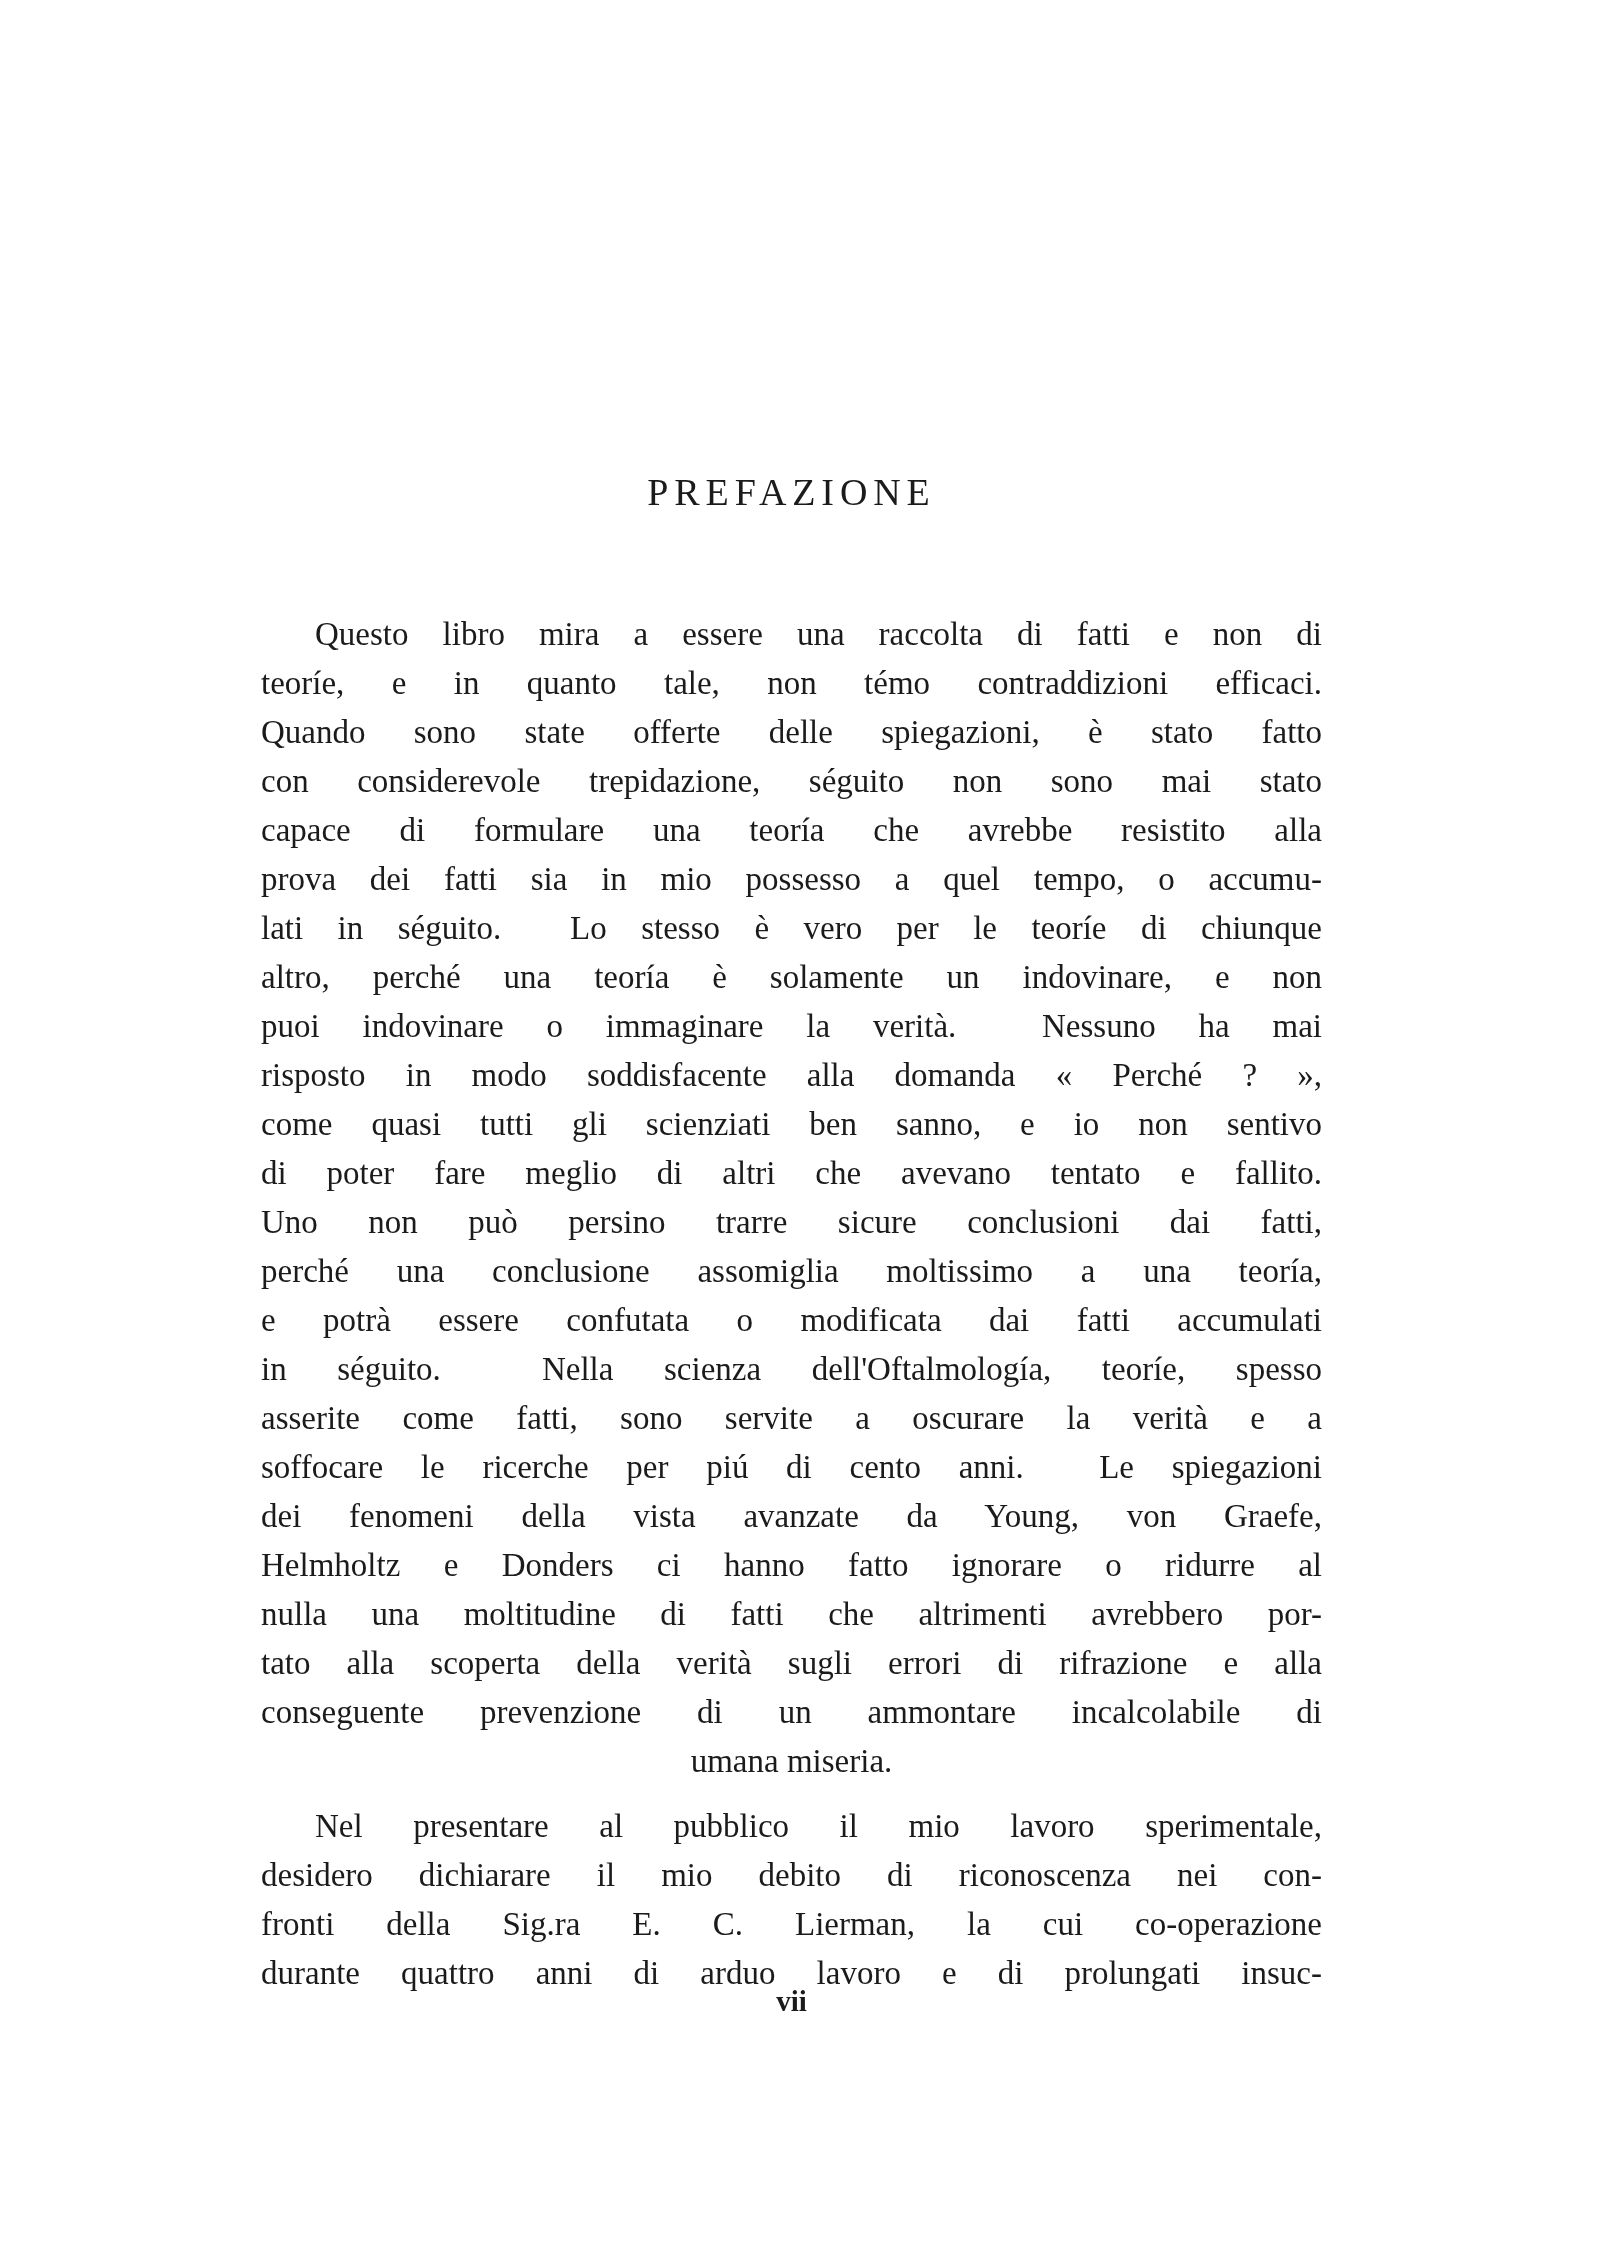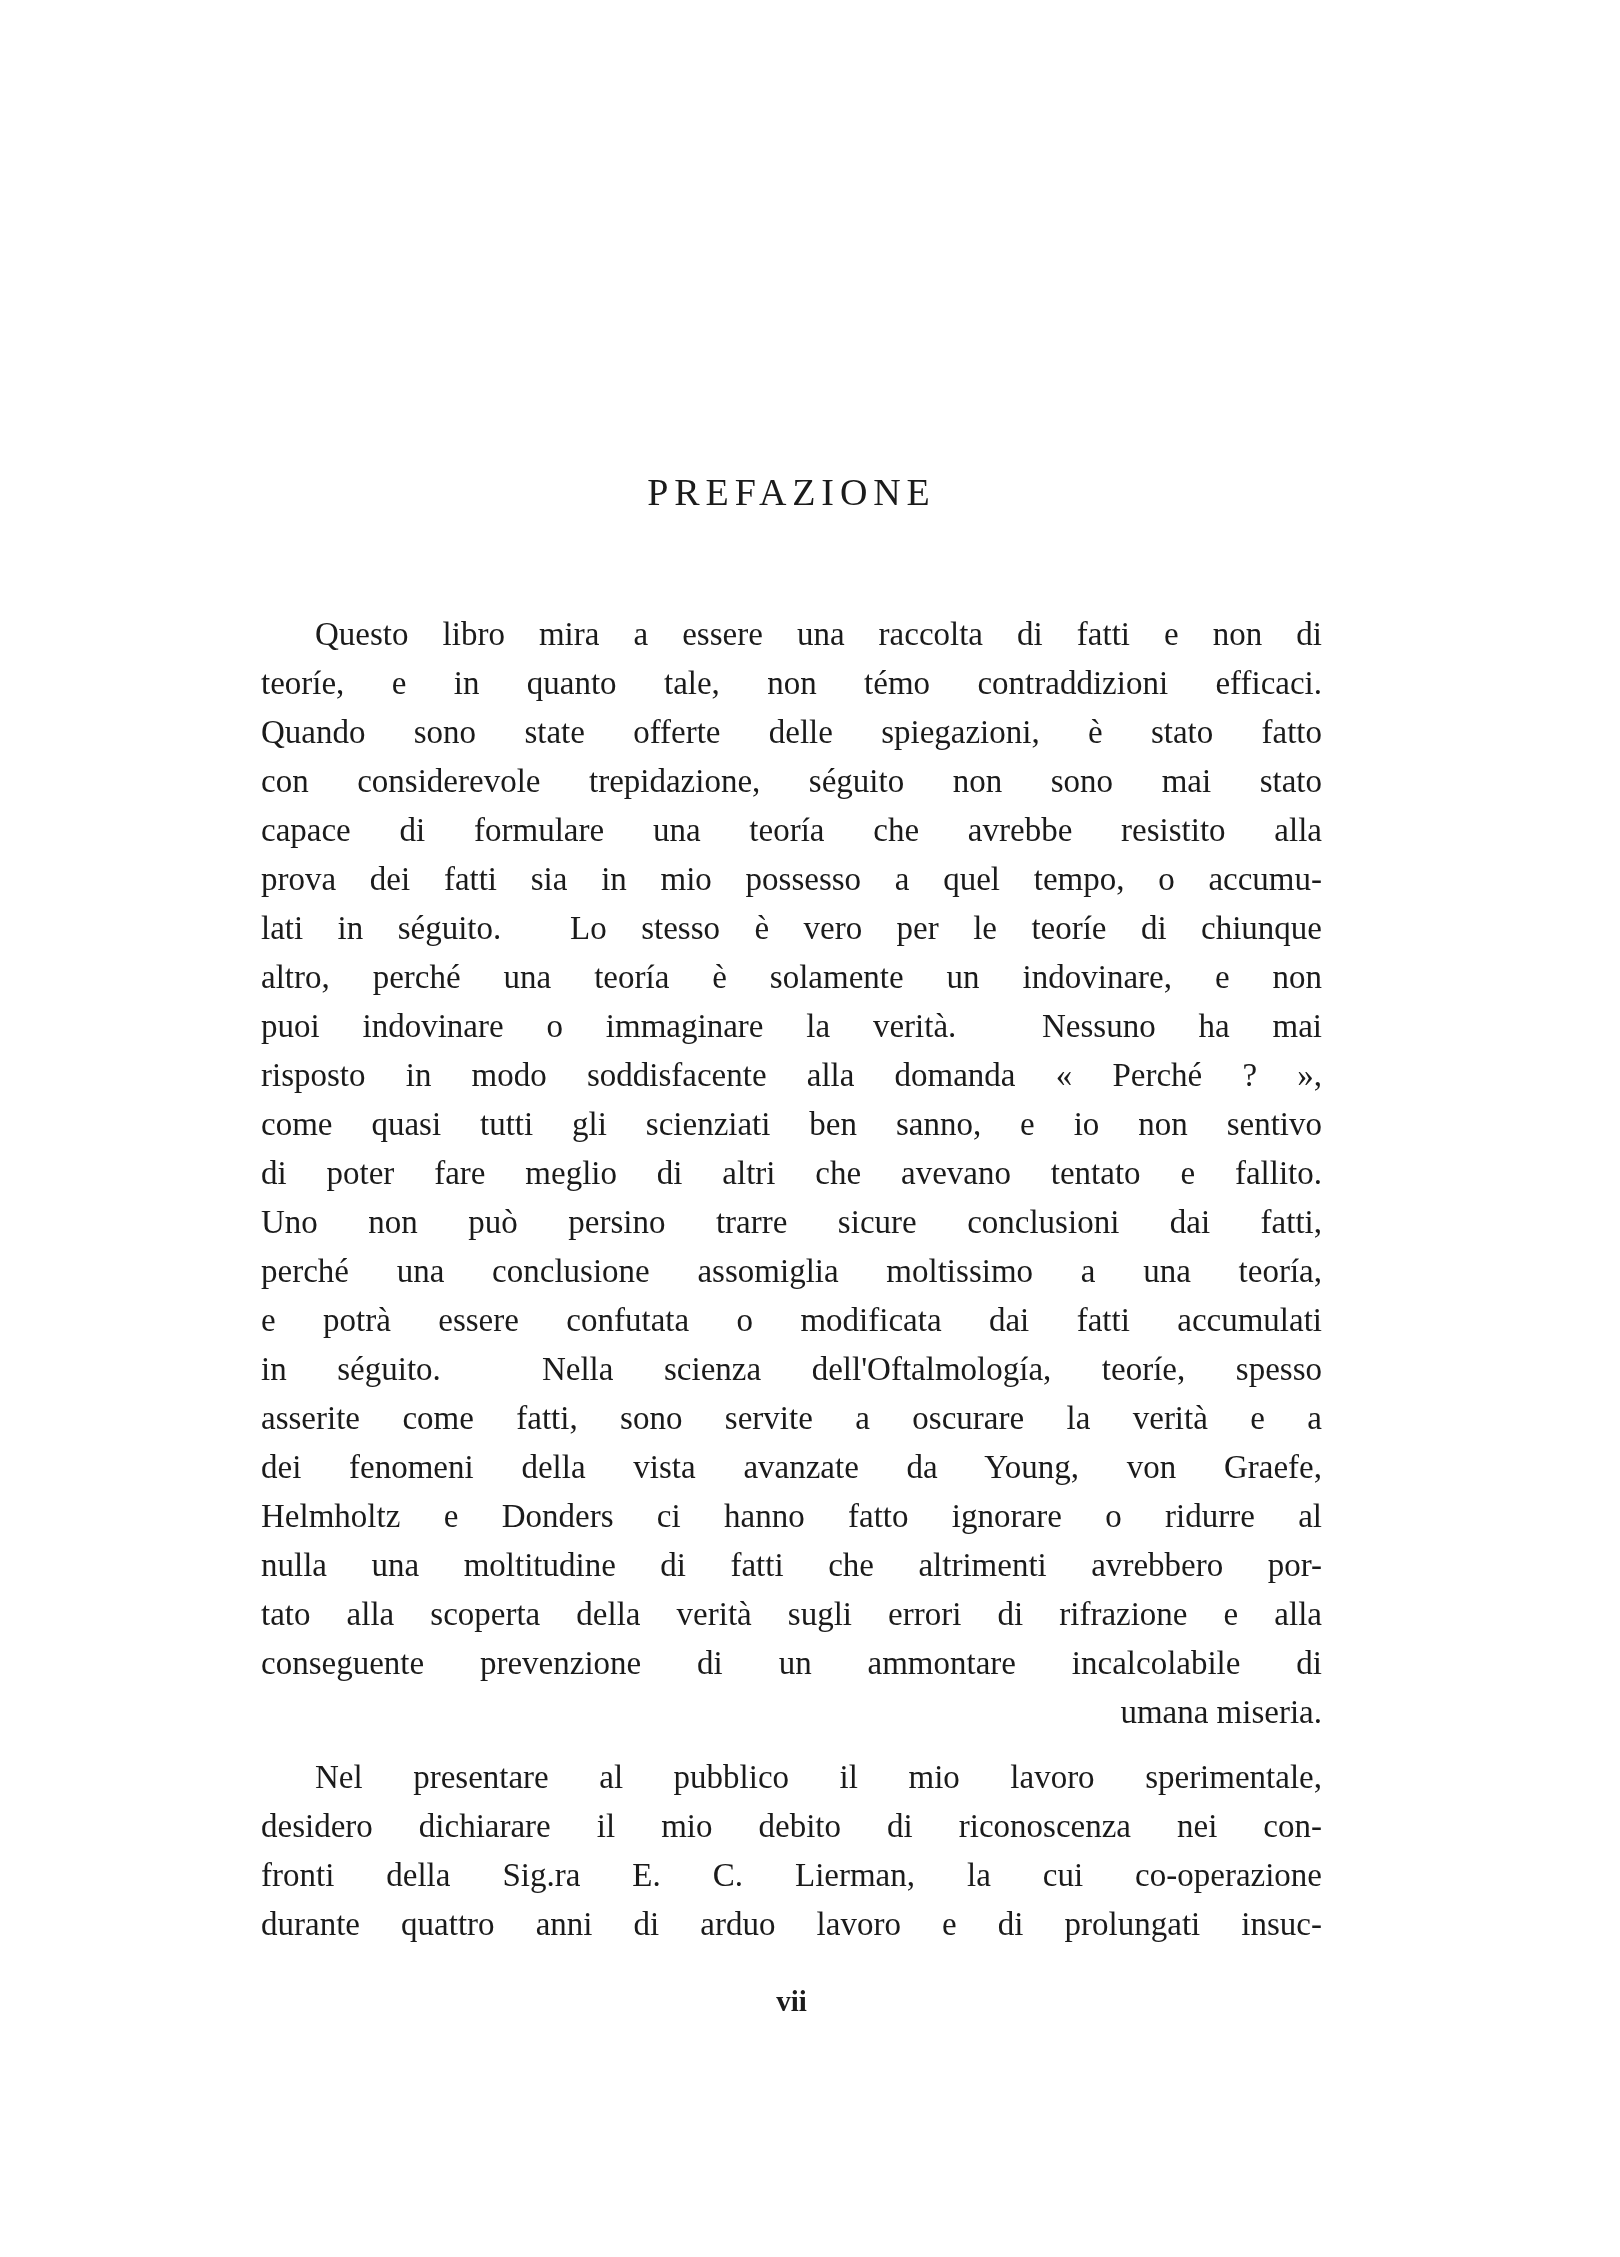--- a/index.html
+++ b/index.html
@@ -28,21 +28,21 @@
     position: absolute;
     top: 594px;
     left: 245px;
     width: 1093px;
     font-size: 33px;
     line-height: 49px;
   }
   .para { margin: 16px; }
   .line {
     white-space: pre-wrap;
-    text-align: right;
+    text-align: center;
   }
   .line.just {
     text-align: justify;
     text-align-last: justify;
   }
   .line.indent { text-indent: 54px; }
   .page-number {
     position: absolute;
     top: 1984px;
     left: 245px;
@@ -71,20 +71,21 @@
         <div class="line just">altro, perché una teoría è solamente un indovinare, e non</div>
         <div class="line just">puoi indovinare o immaginare la verità.  Nessuno ha mai</div>
         <div class="line just">risposto in modo soddisfacente alla domanda « Perché ? »,</div>
         <div class="line just">come quasi tutti gli scienziati ben sanno, e io non sentivo</div>
         <div class="line just">di poter fare meglio di altri che avevano tentato e fallito.</div>
         <div class="line just">Uno non può persino trarre sicure conclusioni dai fatti,</div>
         <div class="line just">perché una conclusione assomiglia moltissimo a una teoría,</div>
         <div class="line just">e potrà essere confutata o modificata dai fatti accumulati</div>
         <div class="line just">in séguito.  Nella scienza dell'Oftalmología, teoríe, spesso</div>
         <div class="line just">asserite come fatti, sono servite a oscurare la verità e a</div>
+        <div class="line just">soffocare le ricerche per piú di cento anni.  Le spiegazioni</div>
         <div class="line just">dei fenomeni della vista avanzate da Young, von Graefe,</div>
         <div class="line just">Helmholtz e Donders ci hanno fatto ignorare o ridurre al</div>
         <div class="line just">nulla una moltitudine di fatti che altrimenti avrebbero por-</div>
         <div class="line just">tato alla scoperta della verità sugli errori di rifrazione e alla</div>
         <div class="line just">conseguente prevenzione di un ammontare incalcolabile di</div>
         <div class="line">umana miseria.</div>
       </div>
       <div class="para">
         <div class="line indent just">Nel presentare al pubblico il mio lavoro sperimentale,</div>
         <div class="line just">desidero dichiarare il mio debito di riconoscenza nei con-</div>

